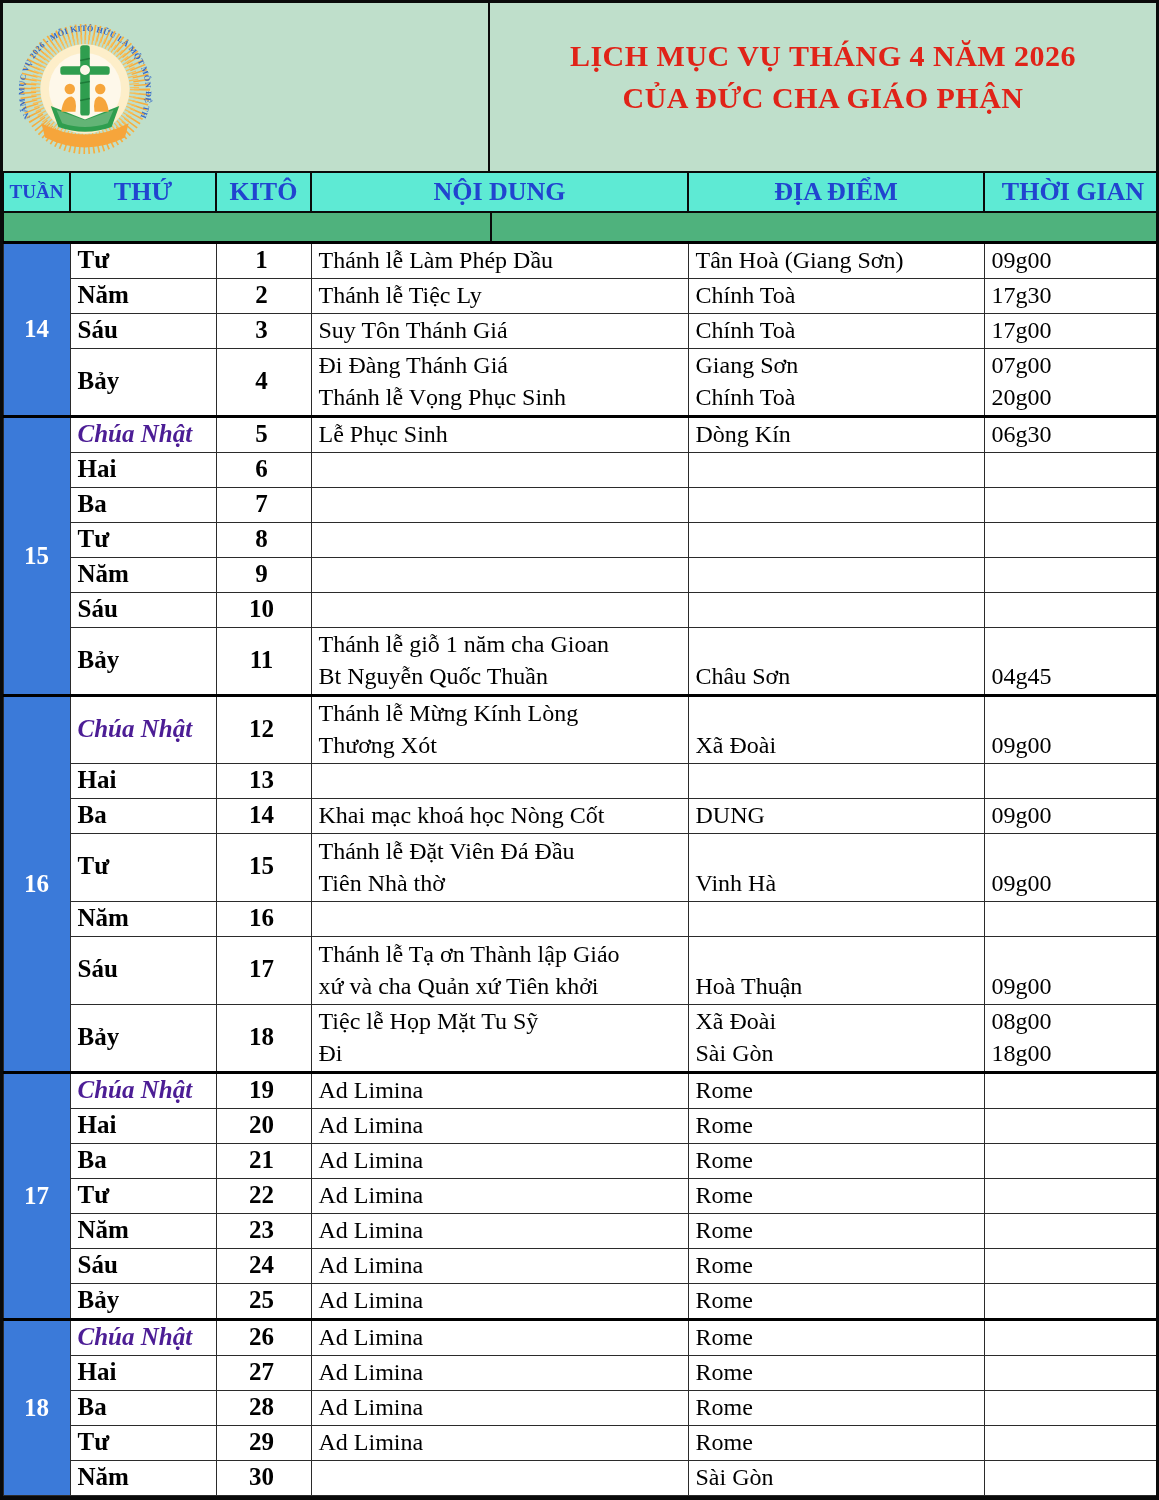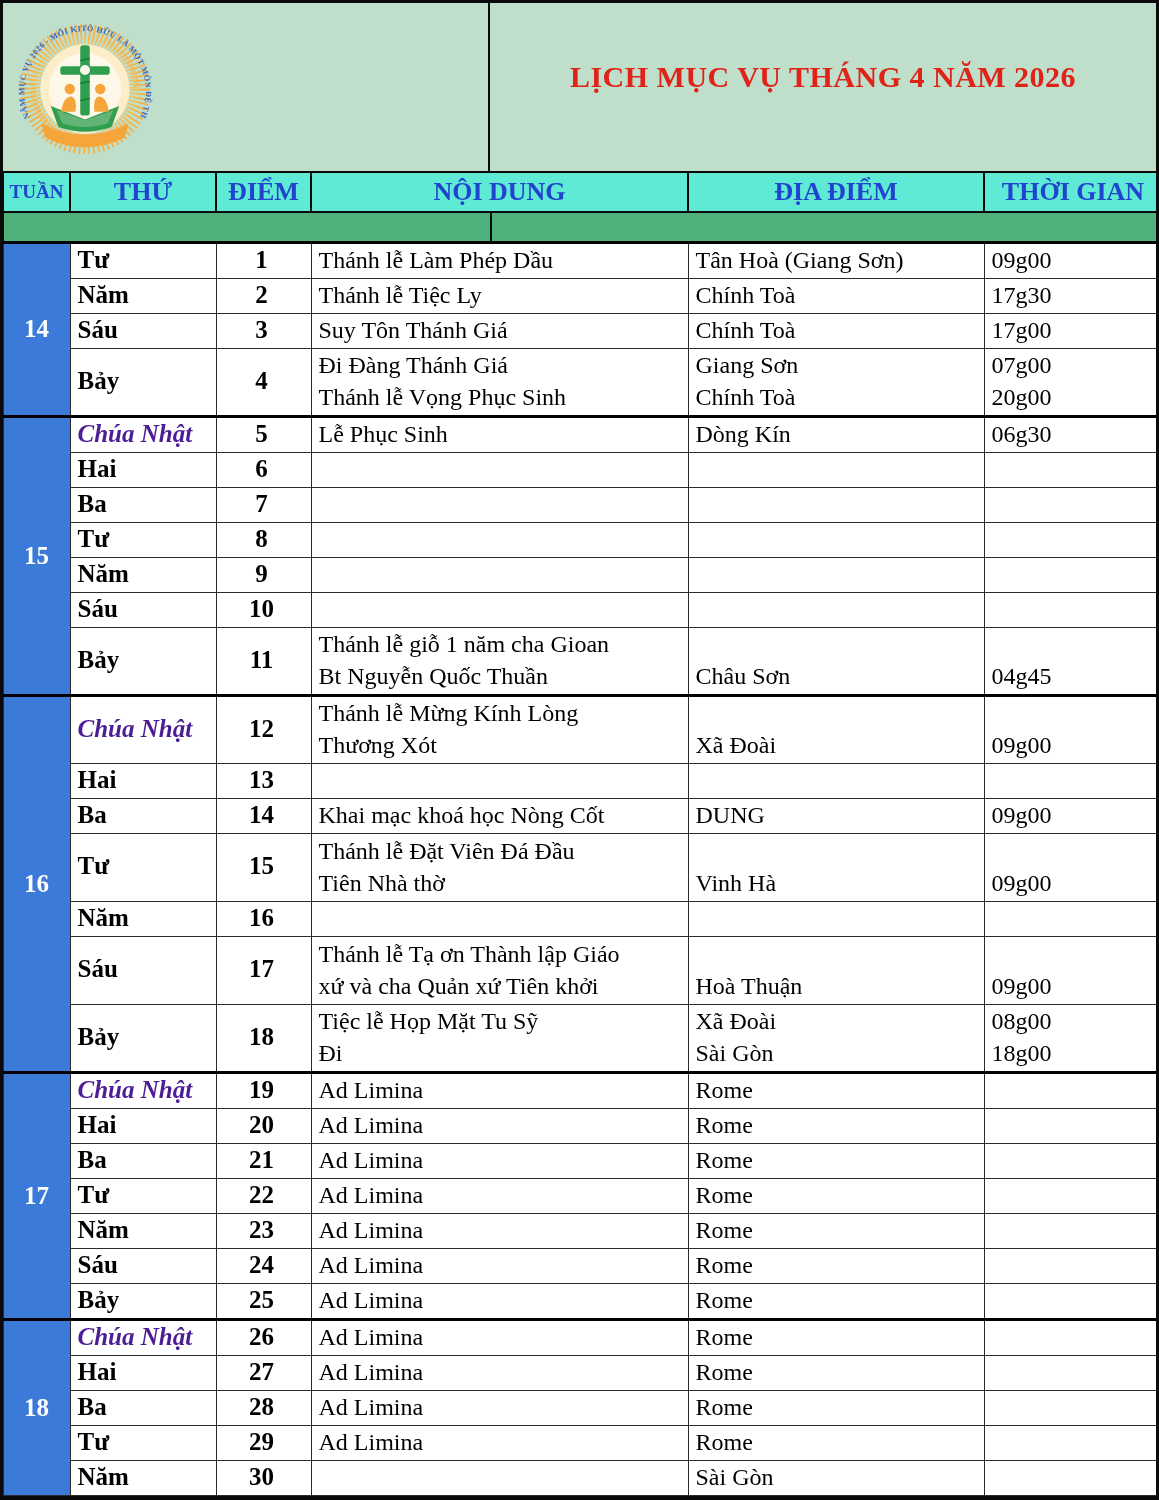--- a/index.html
+++ b/index.html
@@ -86,37 +86,38 @@
             <path id="arc" d="M 22 110 A 64 64 0 1 1 138 110"></path>
           </defs>
           <text font-size="8.6" font-weight="bold" fill="#3468c9" letter-spacing="0.4" font-family="Liberation Serif, DejaVu Serif, serif">
             <textPath href="#arc" startOffset="0">NĂM MỤC VỤ 2026 - MỖI KITÔ HỮU LÀ MỘT MÔN ĐỆ THỪA SAI ·</textPath>
           </text>
         </svg>
       </div>
     </div>
     <div class="top-right">
       <div class="title-line">LỊCH MỤC VỤ THÁNG 4 NĂM 2026</div>
+      <div class="title-line">CỦA ĐỨC CHA GIÁO PHẬN</div>
     </div>
   </div>
 
   <table class="cal">
     <colgroup>
       <col style="width:67px">
         <col style="width:146px">
         <col style="width:95px">
       <col style="width:377px">
         <col style="width:296px">
         <col style="width:178px">
     </colgroup>
     <thead>
       <tr>
         <th class="tuan">TUẦN</th>
         <th>THỨ</th>
-        <th>ĐIỂM</th>
+        <th>KITÔ</th>
         <th>NỘI DUNG</th>
         <th>ĐỊA ĐIỂM</th>
         <th>THỜI GIAN</th>
       </tr>
       <tr class="sep">
         <td colspan="6"></td>
       </tr>
     </thead>
     <tbody>
         <tr class="h1 week-start">

